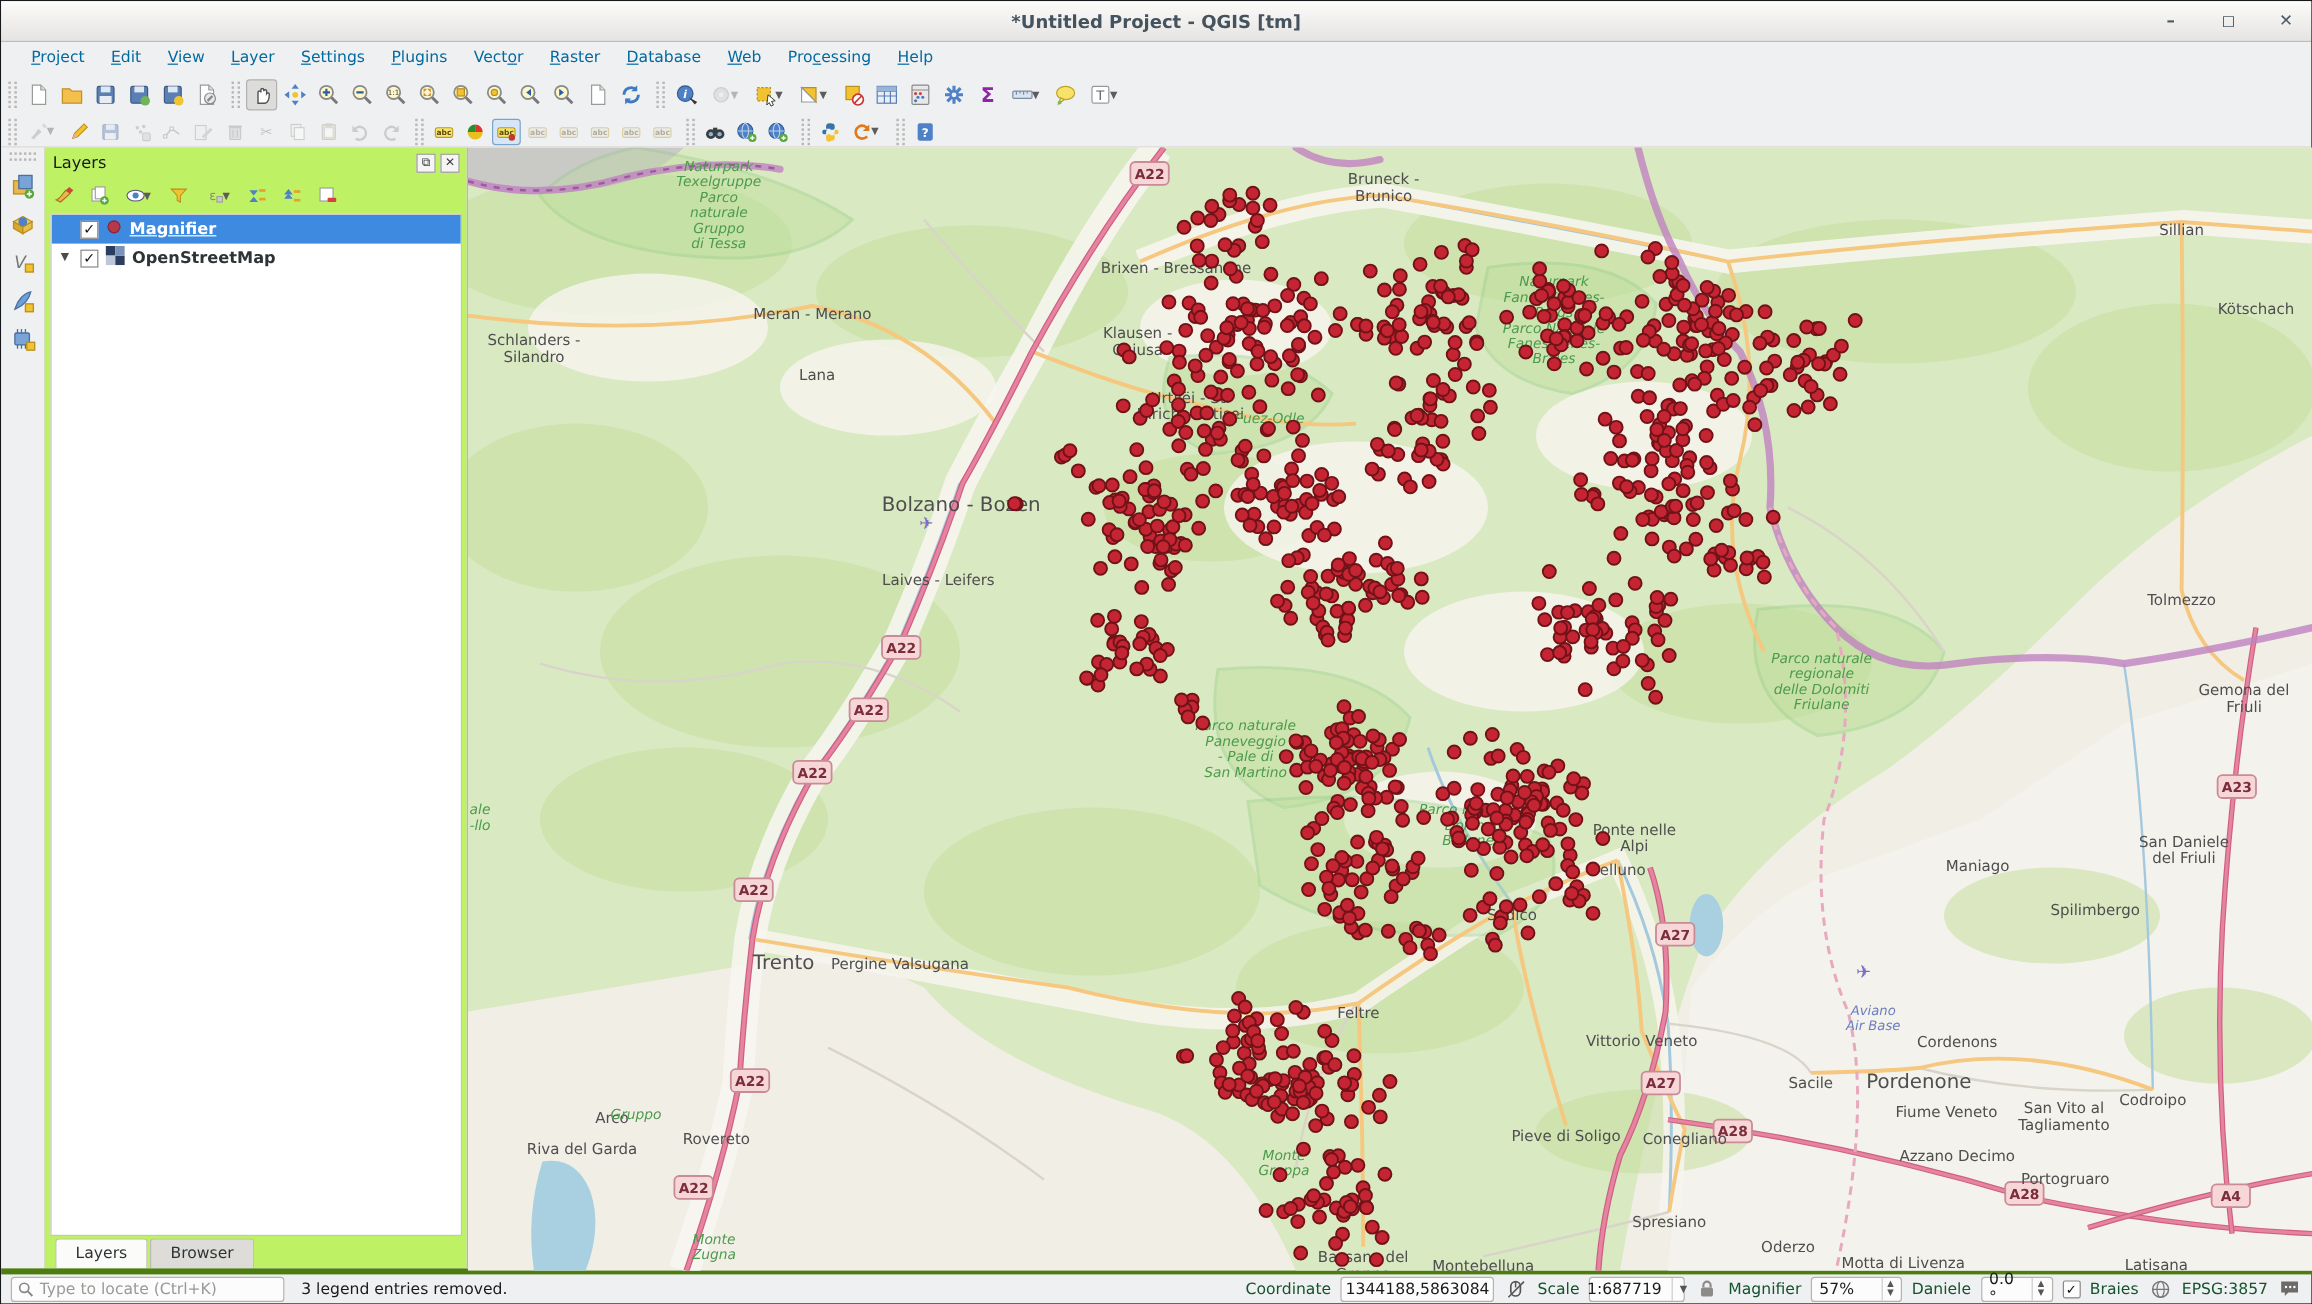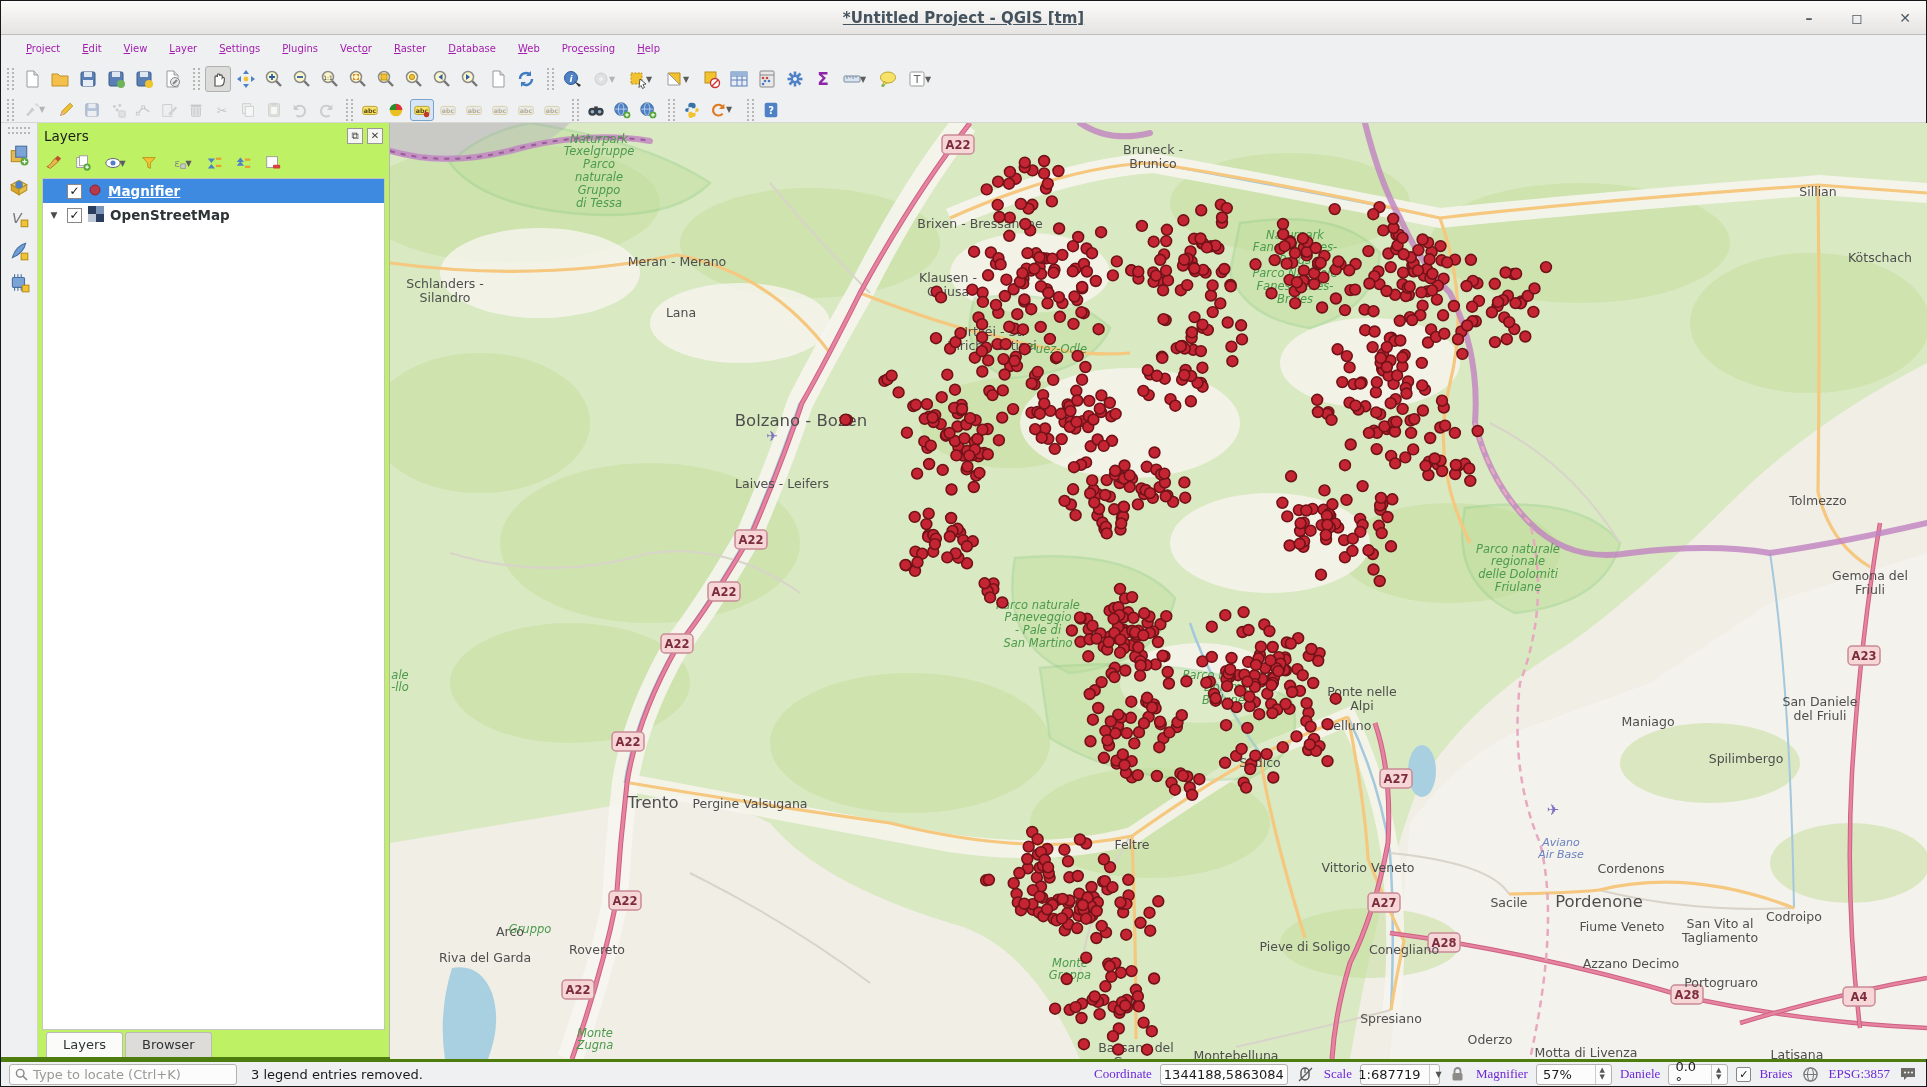--- a/index.html
+++ b/index.html
@@ -2,27 +2,27 @@
 <html><head>
 <meta charset="utf-8">
 <style>
   * { box-sizing: border-box; margin: 0; padding: 0; }
   html,body { width:1927px; height:1087px; overflow:hidden; }
   body { font-family:"DejaVu Sans","Liberation Sans",sans-serif; font-size:13px; color:#2e3436; background:#000; }
   .window { width:1927px; height:1087px; display:flex; flex-direction:column; background:#eff0f1; border:1px solid #16191c; }
 
   
   .titlebar { height:34px; flex:0 0 34px; background:linear-gradient(#fbfbfa,#e6e4e2); border-bottom:1px solid #bfbcb9; display:flex; align-items:center; justify-content:center; position:relative; }
-  .titlebar .title { font-weight:bold; color:#44535e; font-size:15px;text-decoration:underline; }
+  .titlebar .title { font-weight:bold; color:#44535e; font-size:15px; }
   .win-btns { position:absolute; right:10px; top:0; height:100%; display:flex; align-items:center; gap:26px; }
   .win-btn { width:22px; height:22px; display:flex; align-items:center; justify-content:center; color:#4d5b66; font-weight:bold; font-size:14px; cursor:default; }
 
   
   .menubar { height:26px; flex:0 0 26px; background:#eff0f1; display:flex; align-items:center; padding-left:14px; gap:0; }
-  .menu-item { padding:3px 11px; color:#a21caf; font-size:10px; }
+  .menu-item { padding:3px 11px; color:#0369a1; font-size:13px; }
   .menu-item u { text-decoration:underline; }
 
   
   .toolbar { background:#eff0f1; display:flex; align-items:center; padding-left:4px; }
   .toolbar.row1 { height:36px; flex:0 0 36px; }
   .toolbar.row2 { height:26px; flex:0 0 26px; border-bottom:1px solid #d8d6d3; }
   .tb-group { display:flex; align-items:center; gap:2px; margin-right:6px; }
   .tb-handle { width:7px; height:22px; border-left:2px dotted #b8b6b3; border-right:2px dotted #b8b6b3; margin:0 5px 0 2px; }
   .tb-btn { width:26px; height:26px; display:flex; align-items:center; justify-content:center; border-radius:3px; position:relative; }
   .row2 .tb-btn { width:24px; height:22px; }
@@ -57,21 +57,21 @@
   .map-wrap { flex:1 1 auto; position:relative; background:#f1eee6; border-left:1px solid #b8b6b3; }
   .map-wrap svg { position:absolute; inset:0; }
 
   
   .statusbar { height:29px; flex:0 0 29px; background:#eff0f1; border-top:5px solid #4d7c0f; display:flex; align-items:center; padding:0 8px; gap:8px; font-size:13px; }
   .locate { width:228px; height:21px; background:#fcfcfc; border:1px solid #b5b3b0; border-radius:3px; display:flex; align-items:center; padding:0 5px; gap:5px; color:#9a9996; }
   .locate input { border:none; outline:none; background:transparent; font-family:inherit; font-size:13px; width:180px; color:#3c3c3c; }
   .locate input::placeholder { color:#9a9996; }
   .sb-msg { color:#1a1a1a; margin-left:6px; }
   .sb-spacer { flex:1; }
-  .sb-label { color:#6d28d9;font-family:Liberation Serif, serif; }
+  .sb-label { color:#14532d; }
   .sb-field { height:21px; background:#fcfcfc; border:1px solid #b5b3b0; border-radius:3px; display:flex; align-items:center; justify-content:center; padding:0 6px; color:#1a1a1a; }
   .sb-combo { gap:8px; }
   .sb-combo .dd { font-size:8px; color:#555; border-left:1px solid #ccc; padding-left:6px; height:100%; display:flex; align-items:center; }
   .spin { display:flex; flex-direction:column; justify-content:center; font-size:7px; line-height:7px; color:#555; border-left:1px solid #ccc; padding-left:4px; margin-left:6px; height:100%; }
   .sb-check { width:15px; height:15px; background:#fcfcfc; border:1px solid #8a8886; border-radius:2px; display:flex; align-items:center; justify-content:center; font-size:11px; font-weight:bold; color:#111; }
   .sb-icon { display:flex; align-items:center; justify-content:center; width:20px; height:20px; }
 </style>
 </head>
 <body>
 

